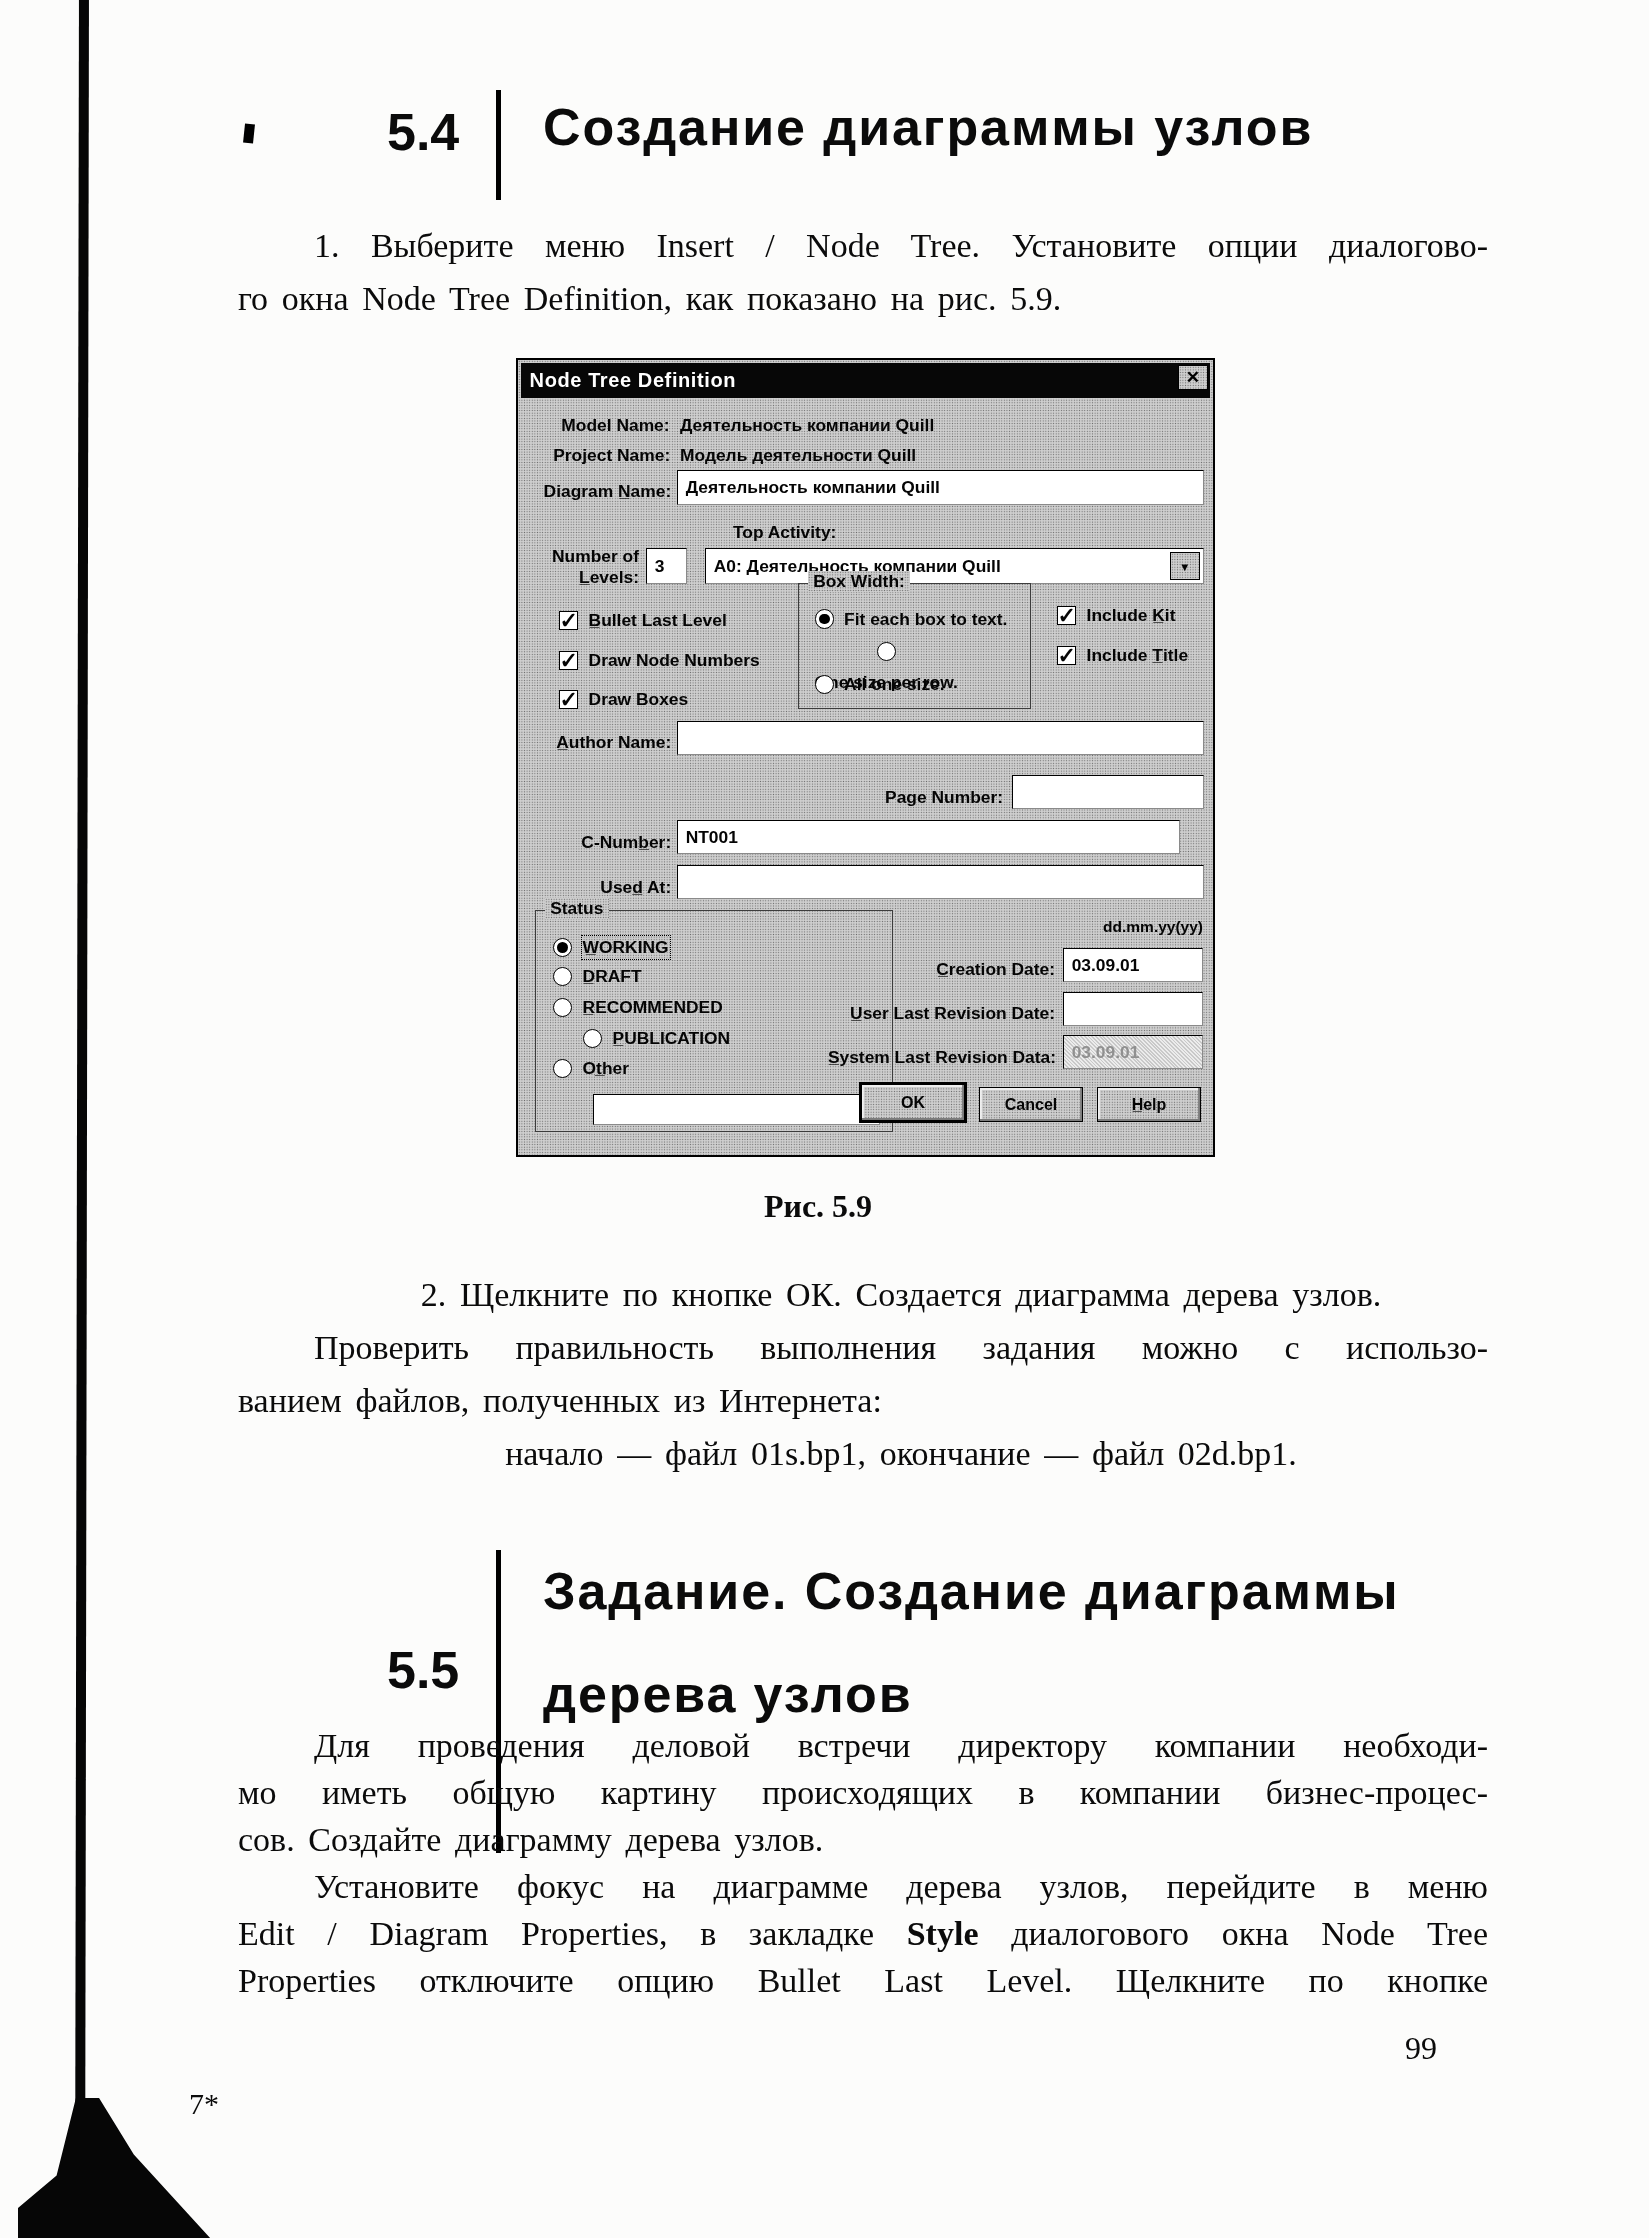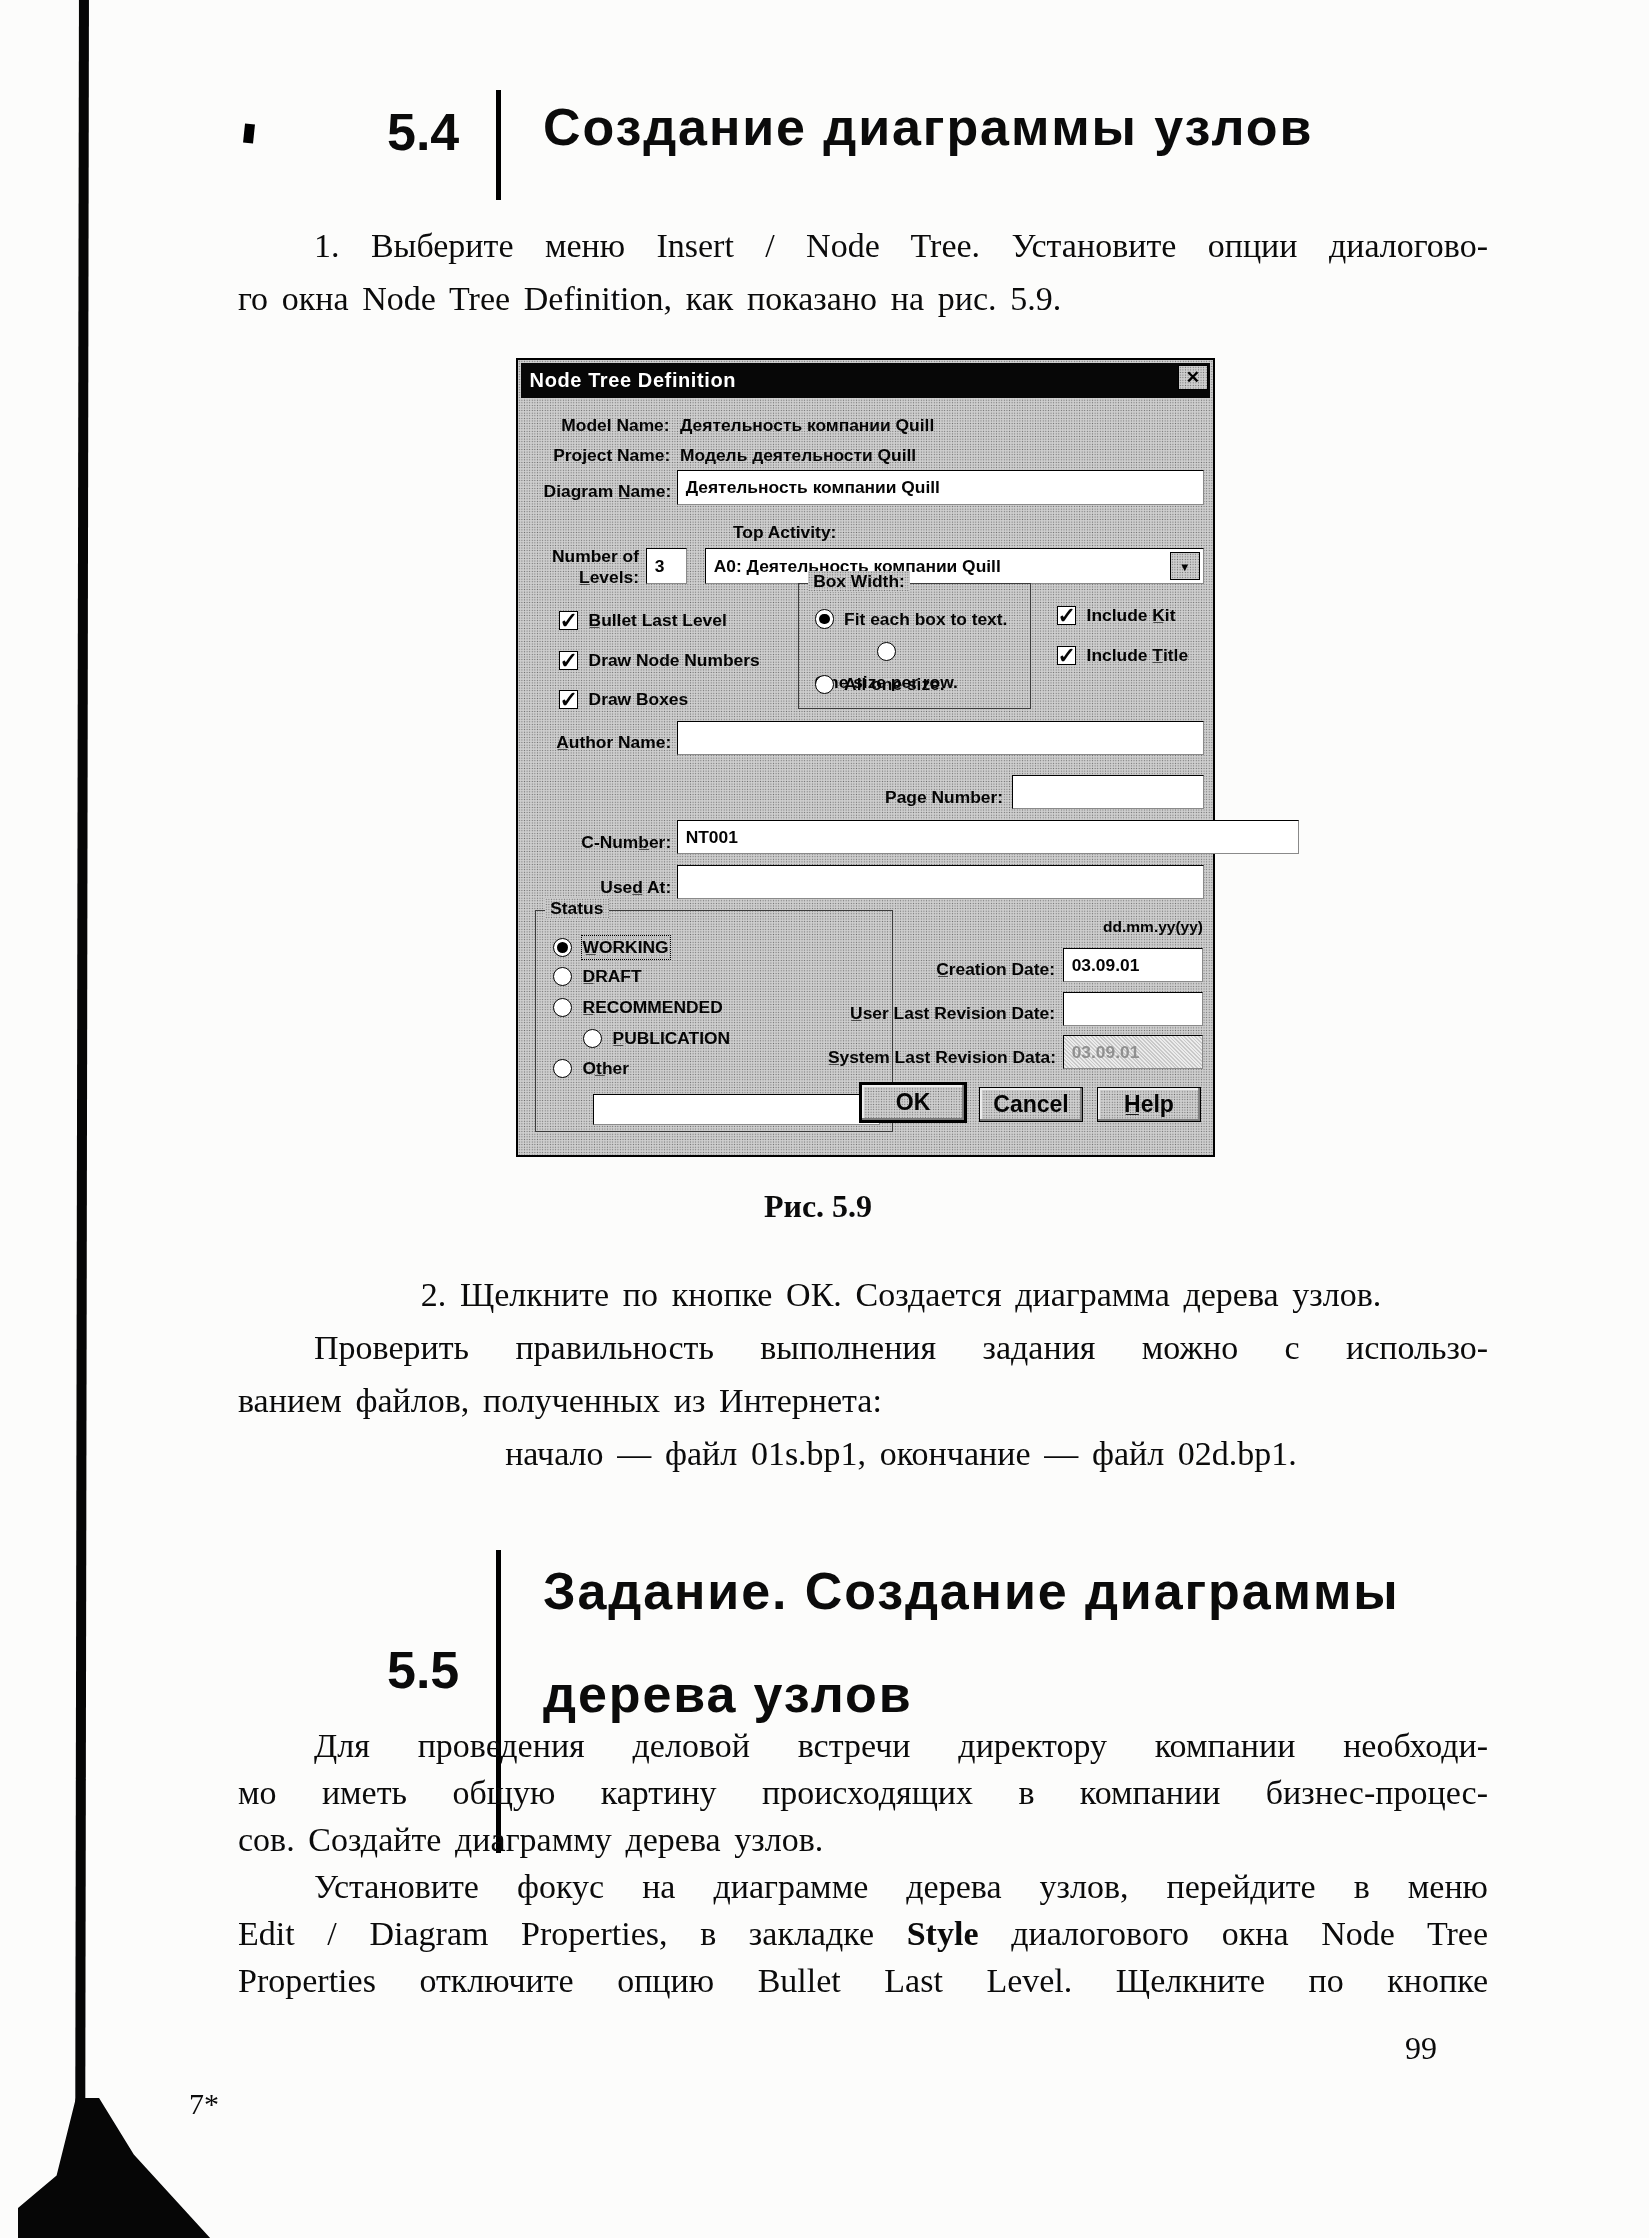--- a/index.html
+++ b/index.html
@@ -43,21 +43,21 @@
   .fld.dis{background:repeating-linear-gradient(45deg,#c9c9c9 0 1.3px,#ececec 1.3px 2.6px);color:#909090;}
   .row{display:flex;align-items:center;gap:10.3px;white-space:nowrap;}
   .cb{width:19.3px;height:19.3px;background:#fff;border:1.9px solid #000;box-sizing:border-box;flex:none;
       display:flex;align-items:center;justify-content:center;font-size:22px;font-weight:900;line-height:1;}
   .radio{width:19.3px;height:19.3px;border-radius:50%;background:#fff;border:1.9px solid #000;box-sizing:border-box;position:relative;flex:none;}
   .radio.on::after{content:"";position:absolute;inset:3.2px;background:#000;border-radius:50%;}
   .grp{border:1.9px solid #3c3c3c;box-sizing:border-box;}
   .grp .cap{position:absolute;top:-13px;left:9px;padding:0 5.2px;}
   .focus{outline:1.3px dotted #000;outline-offset:1.9px;}
   .btn{display:flex;align-items:center;justify-content:center;border:1.9px solid #000;box-sizing:border-box;
-       box-shadow:inset -1.9px -1.9px 0 #7c7c7c,inset 1.9px 1.9px 0 #efefef;font-size:23px;}
+       box-shadow:inset -1.9px -1.9px 0 #7c7c7c,inset 1.9px 1.9px 0 #efefef;font-size:16px;}
   #btn-ok{outline:2.6px solid #000;}
   .ddbtn{position:absolute;right:3.2px;top:3.2px;bottom:3.2px;width:30px;border:1.3px solid #000;box-sizing:border-box;
          display:flex;align-items:center;justify-content:center;font-size:11.6px;}
 </style>
 </head>
 <body>
 
 <div id="page">
 
   <div class="abs" id="spine-line"></div>
@@ -137,21 +137,21 @@
       <span>Include T̲itle</span>
     </div>
 
     <div class="abs lbl" style="left:5.2px;top:372px;width:148px;">A̲uthor Name:</div>
     <div class="abs fld" style="left:159px;top:361px;width:527px;height:34px;"></div>
 
     <div class="abs lbl" style="left:335px;top:427px;width:150px;">Page Number:</div>
     <div class="abs fld" style="left:494px;top:415px;width:192px;height:34px;"></div>
 
     <div class="abs lbl" style="left:5.2px;top:472px;width:148px;">C-Numb̲er:</div>
-    <div class="abs fld" style="left:159px;top:460px;width:622px;height:34px;">NT001</div>
+    <div class="abs fld" style="left:159px;top:460px;width:503px;height:34px;">NT001</div>
 
     <div class="abs lbl" style="left:5.2px;top:517px;width:148px;">Used̲ At:</div>
     <div class="abs fld" style="left:159px;top:505px;width:527px;height:34px;"></div>
 
     <div class="abs grp" style="left:17px;top:550px;width:358px;height:222px;">
       <span class="cap dither">Status</span>
       <div class="abs row" style="left:17px;top:26px;">
         <span class="radio on"></span>
         <span class="focus">W̲ORKING</span>
       </div>

